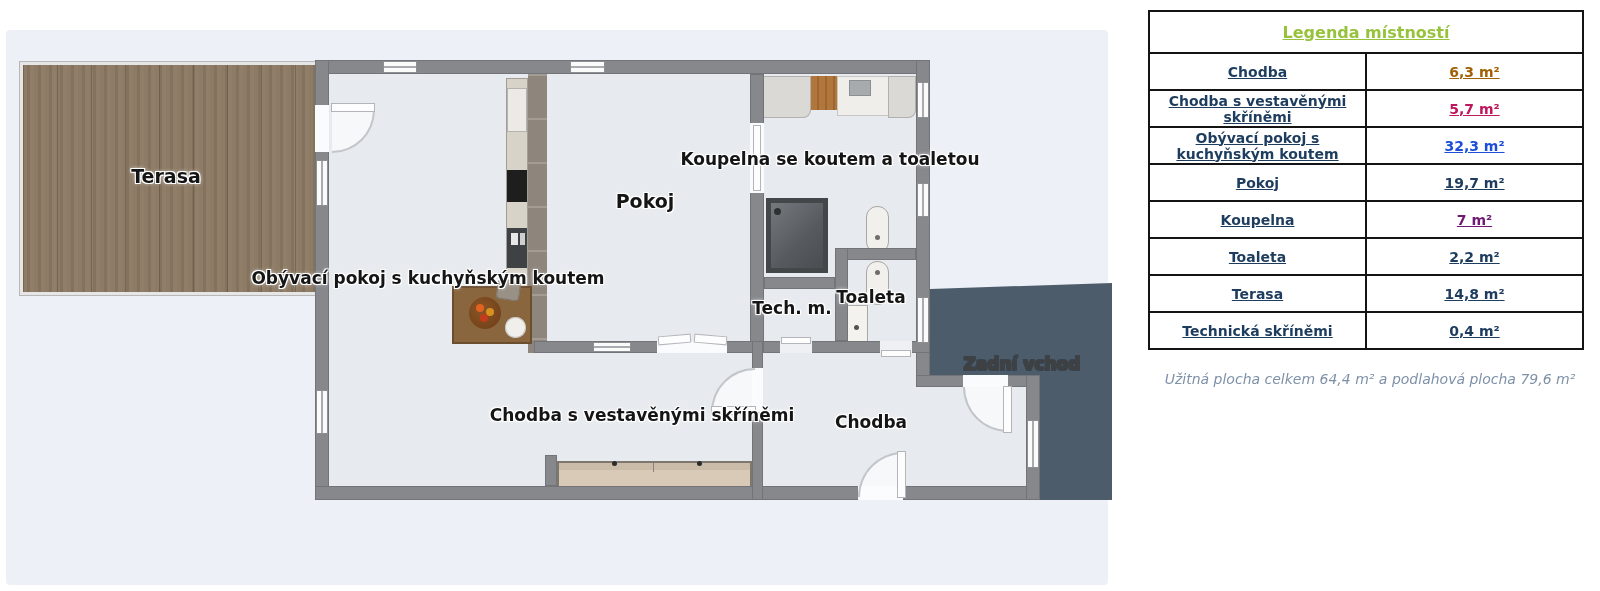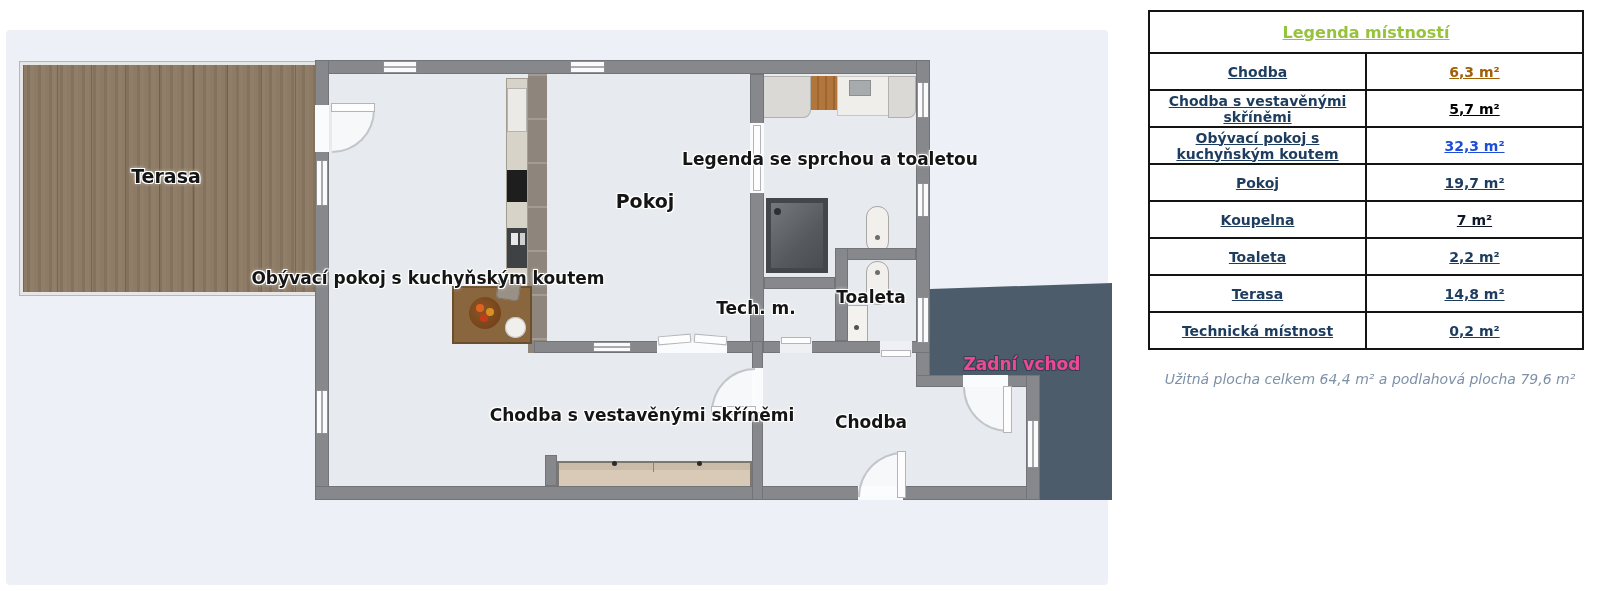--- a/index.html
+++ b/index.html
@@ -10,21 +10,21 @@
   .floor{position:absolute;background:#e7eaee;}
   .wall{position:absolute;background:#87888c;box-shadow:inset 0 0 0 1px rgba(92,93,98,.45);}
   .win-v{position:absolute;background:linear-gradient(to right,#fbfbfc 0 40%,#a9abb0 40% 60%,#fbfbfc 60% 100%);border:1px solid #8e8f93;box-sizing:border-box;}
   .win-h{position:absolute;background:linear-gradient(to bottom,#fbfbfc 0 40%,#a9abb0 40% 60%,#fbfbfc 60% 100%);border:1px solid #8e8f93;box-sizing:border-box;}
   .gap{position:absolute;background:#fafbfd;}
   .leaf{position:absolute;background:#fdfdfe;border:1px solid #b3b5ba;box-sizing:border-box;}
   .arc{position:absolute;background:rgba(250,251,253,.82);box-sizing:border-box;}
   .room-label{position:absolute;transform:translate(-50%,-50%);white-space:nowrap;font-weight:bold;color:#151515;
     text-shadow:-1px -1px 0 #fff,1px -1px 0 #fff,-1px 1px 0 #fff,1px 1px 0 #fff,0 0 4px #fff;font-size:17px;}
   .room-label.big{font-size:19px;}
-  .room-label.light{color:#ec4899;text-shadow:-1px -1px 0 #39434d,1px -1px 0 #39434d,-1px 1px 0 #39434d,1px 1px 0 #39434d;}
+  .room-label.light{color:#404040;text-shadow:-1px -1px 0 #39434d,1px -1px 0 #39434d,-1px 1px 0 #39434d,1px 1px 0 #39434d;}
   #terrace{position:absolute;left:20px;top:62px;width:298px;height:233px;box-sizing:border-box;
     background:repeating-linear-gradient(90deg,#8d7b66 0 4px,#83725d 4px 7px,#907e69 7px 11px),#8b7964;
     background-blend-mode:normal;border:3px solid #e6e6e6;outline:1px solid #b7b7b7;}
   #terrace:before{content:"";position:absolute;inset:0;background:repeating-linear-gradient(90deg,rgba(72,60,46,.35) 0 1px,transparent 1px 34px);}
   #deck{position:absolute;left:930px;top:281px;width:182px;height:219px;background:#4d5c6a;
     clip-path:polygon(0 8px,182px 2px,182px 219px,110px 219px,110px 106px,0 106px);}
   #legend-table{position:absolute;left:1148px;top:10px;width:436px;border-collapse:collapse;background:#fff;table-layout:fixed;}
   #legend-table th,#legend-table td{border:2px solid #141414;text-align:center;padding:0;text-decoration:underline;}
   #legend-table th{height:40px;font-size:16px;font-weight:bold;}
   #legend-table td{height:35px;font-size:14px;font-weight:bold;}
@@ -141,65 +141,65 @@
   <div class="arc" style="left:858px;top:452px;width:45px;height:45px;border-top-left-radius:100%;border-top:2px solid #c2c5ca;border-left:2px solid #c2c5ca;"></div>
   <div class="leaf" style="left:897px;top:451px;width:9px;height:47px;"></div>
 
   <div class="gap" style="left:963px;top:375px;width:45px;height:12px;"></div>
   <div class="arc" style="left:963px;top:387px;width:45px;height:45px;border-bottom-left-radius:100%;border-bottom:2px solid #c2c5ca;border-left:2px solid #c2c5ca;"></div>
   <div class="leaf" style="left:1003px;top:386px;width:9px;height:47px;"></div>
 
   <div class="room-label big" style="left:166px;top:176px;">Terasa</div>
   <div class="room-label" style="left:428px;top:278px;">Obývací pokoj s kuchyňským koutem</div>
   <div class="room-label big" style="left:645px;top:201px;">Pokoj</div>
-  <div class="room-label" style="left:830px;top:159px;">Legenda se sprchou a toaletou</div>
-  <div class="room-label" style="left:756px;top:308px;">Tech. m.</div>
+  <div class="room-label" style="left:830px;top:159px;">Koupelna se koutem a toaletou</div>
+  <div class="room-label" style="left:792px;top:308px;">Tech. m.</div>
   <div class="room-label" style="left:871px;top:297px;">Toaleta</div>
   <div class="room-label" style="left:642px;top:415px;">Chodba s vestavěnými skříněmi</div>
   <div class="room-label" style="left:871px;top:422px;">Chodba</div>
   <div class="room-label light" style="left:1022px;top:364px;">Zadní vchod</div>
 
   <table id="legend-table">
     <thead>
       <tr>
         <th colspan="2" style="color:#97c23c;">Legenda místností</th>
       </tr>
     </thead>
     <tbody>
       <tr>
           <td class="name" style="color:#1d3c5e;">Chodba</td>
           <td style="color:#a16207;">6,3 m²</td>
         </tr>
       <tr>
           <td class="name" style="color:#1d3c5e;">Chodba s vestavěnými skříněmi</td>
-          <td style="color:#000000;">5,7 m²</td>
+          <td style="color:#be185d;">5,7 m²</td>
         </tr>
       <tr>
           <td class="name" style="color:#1d3c5e;">Obývací pokoj s kuchyňským koutem</td>
           <td style="color:#1d4ed8;">32,3 m²</td>
         </tr>
       <tr>
           <td class="name" style="color:#1d3c5e;">Pokoj</td>
           <td style="color:#1d3c5e;">19,7 m²</td>
         </tr>
       <tr>
           <td class="name" style="color:#1d3c5e;">Koupelna</td>
-          <td style="color:#0f172a;">7 m²</td>
+          <td style="color:#701a75;">7 m²</td>
         </tr>
       <tr>
           <td class="name" style="color:#1d3c5e;">Toaleta</td>
           <td style="color:#1d3c5e;">2,2 m²</td>
         </tr>
       <tr>
           <td class="name" style="color:#1d3c5e;">Terasa</td>
           <td style="color:#1d3c5e;">14,8 m²</td>
         </tr>
       <tr>
-          <td class="name" style="color:#1d3c5e;">Technická místnost</td>
-          <td style="color:#1d3c5e;">0,2 m²</td>
+          <td class="name" style="color:#1d3c5e;">Technická skříněmi</td>
+          <td style="color:#1d3c5e;">0,4 m²</td>
         </tr>
     </tbody>
   </table>
 
   <div id="legend-footer">
     <div>Užitná plocha celkem 64,4 m² a podlahová plocha 79,6 m²</div>
   </div>
 
 </div>
 

